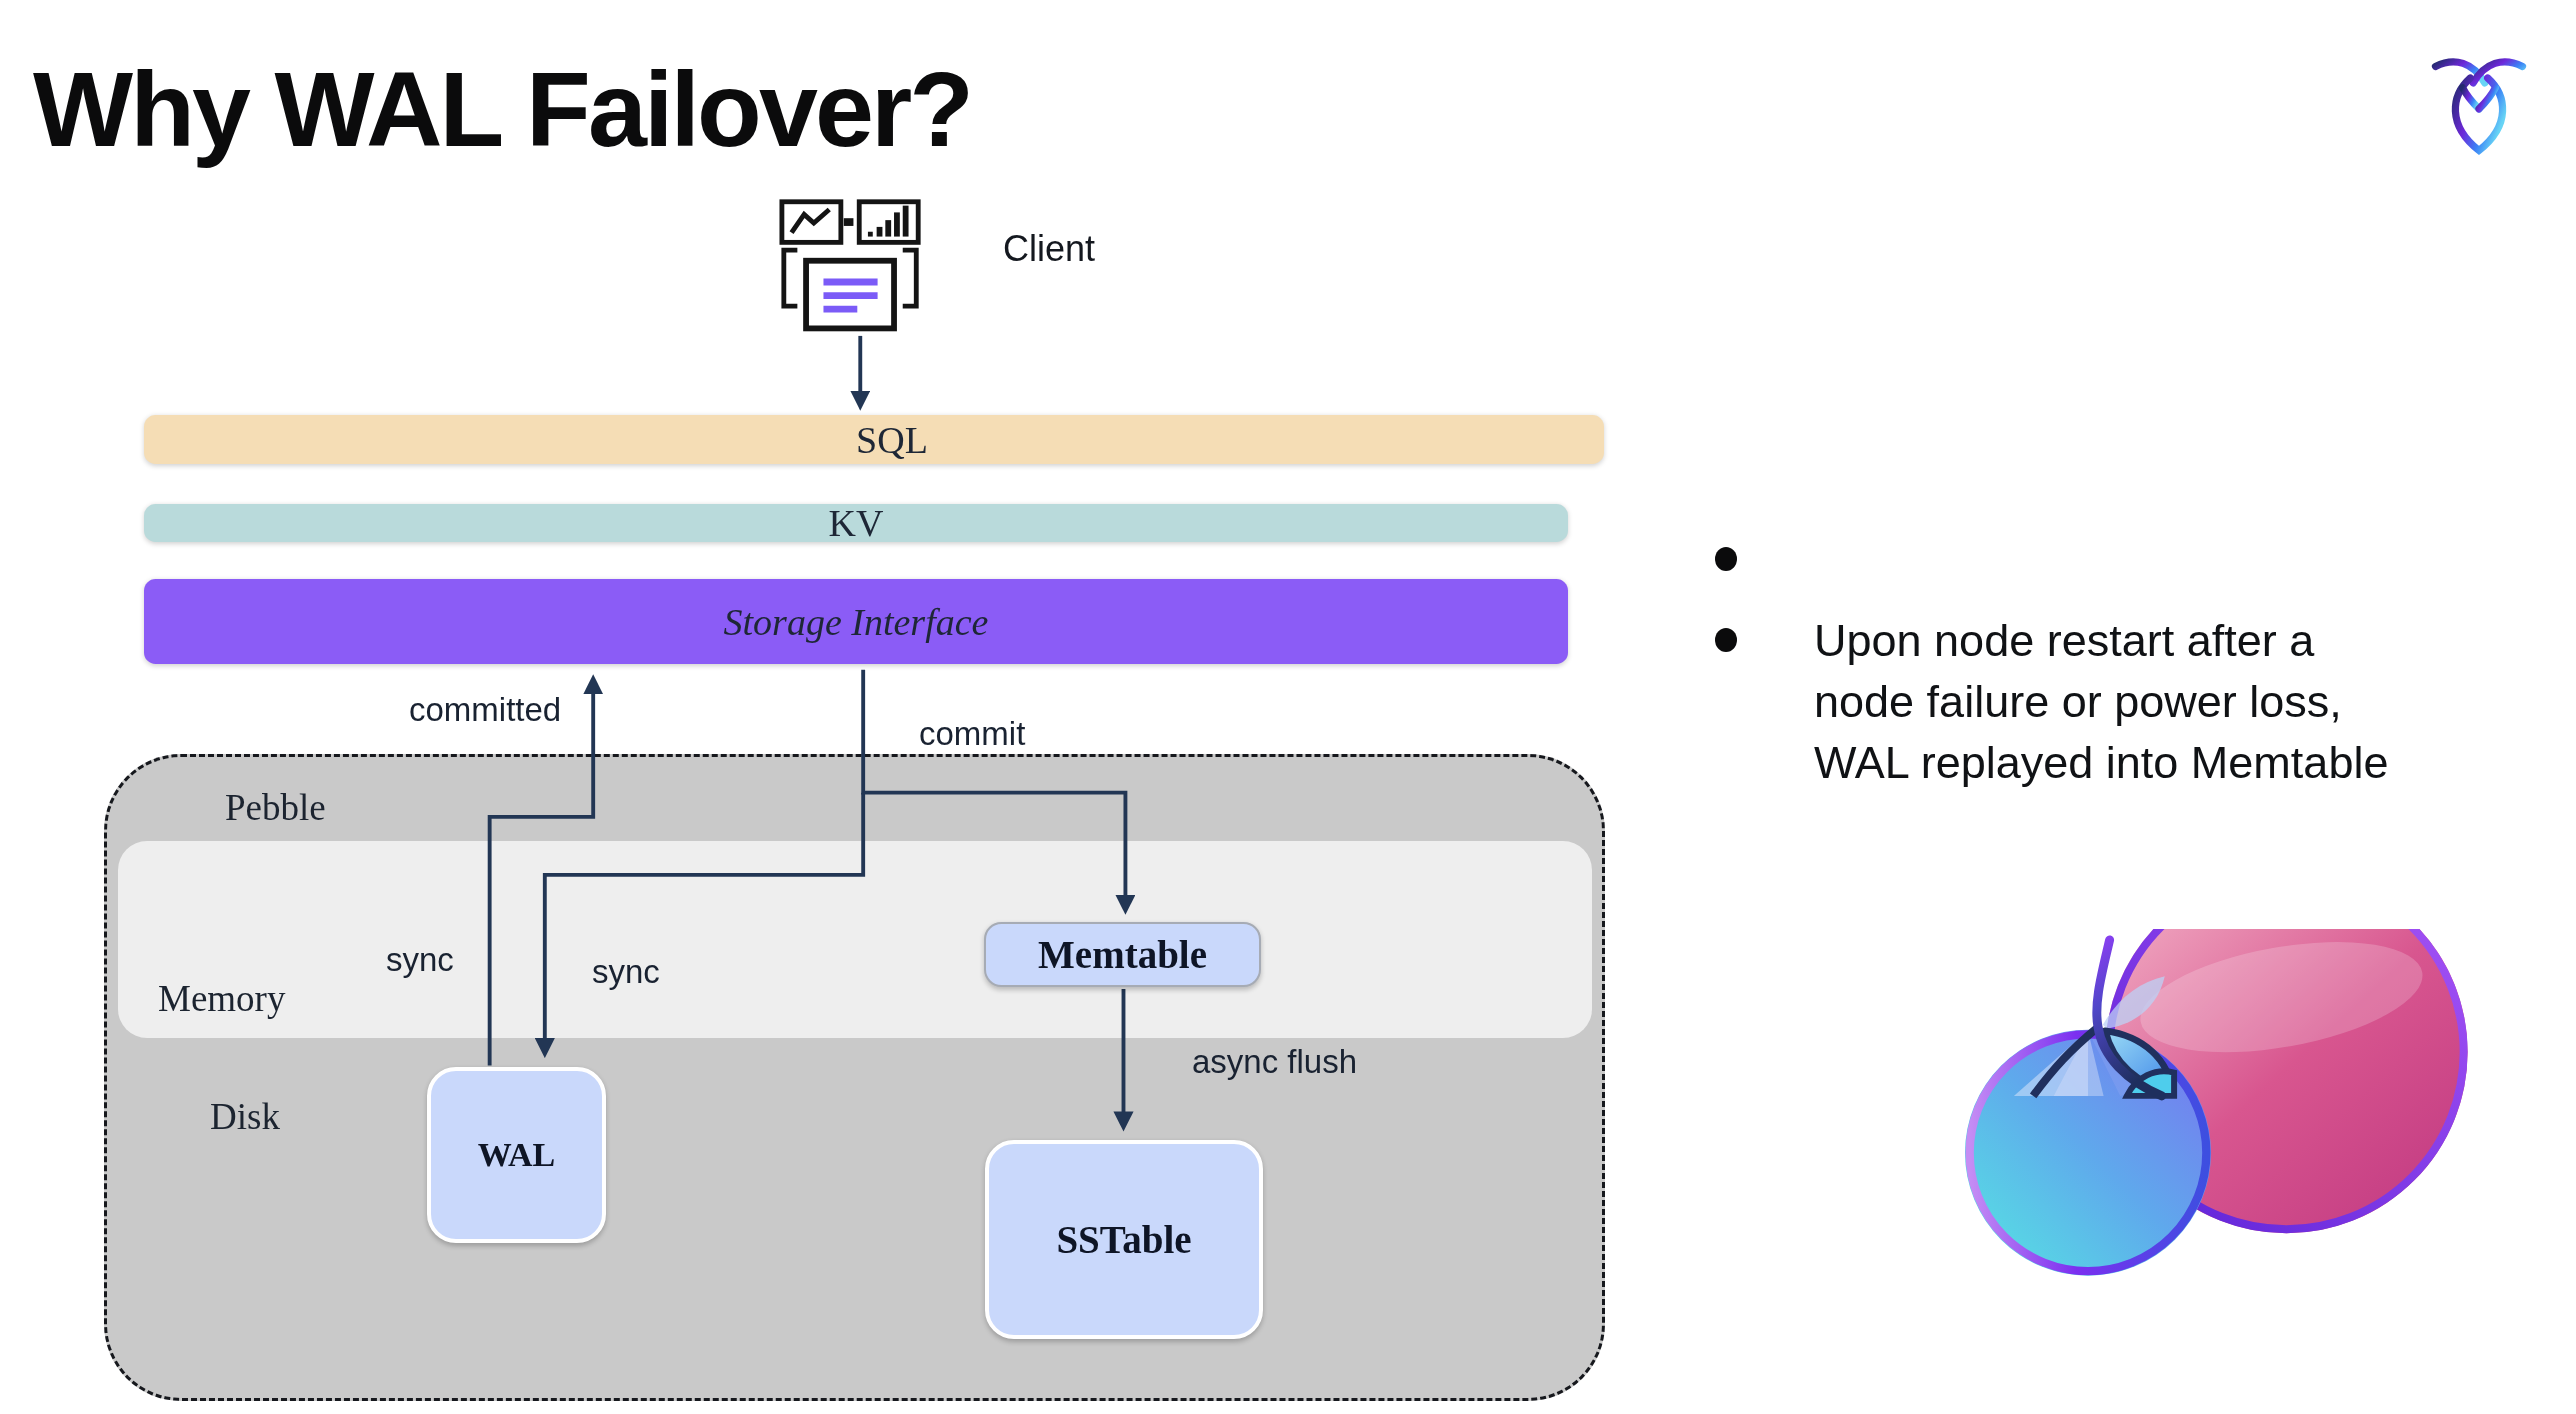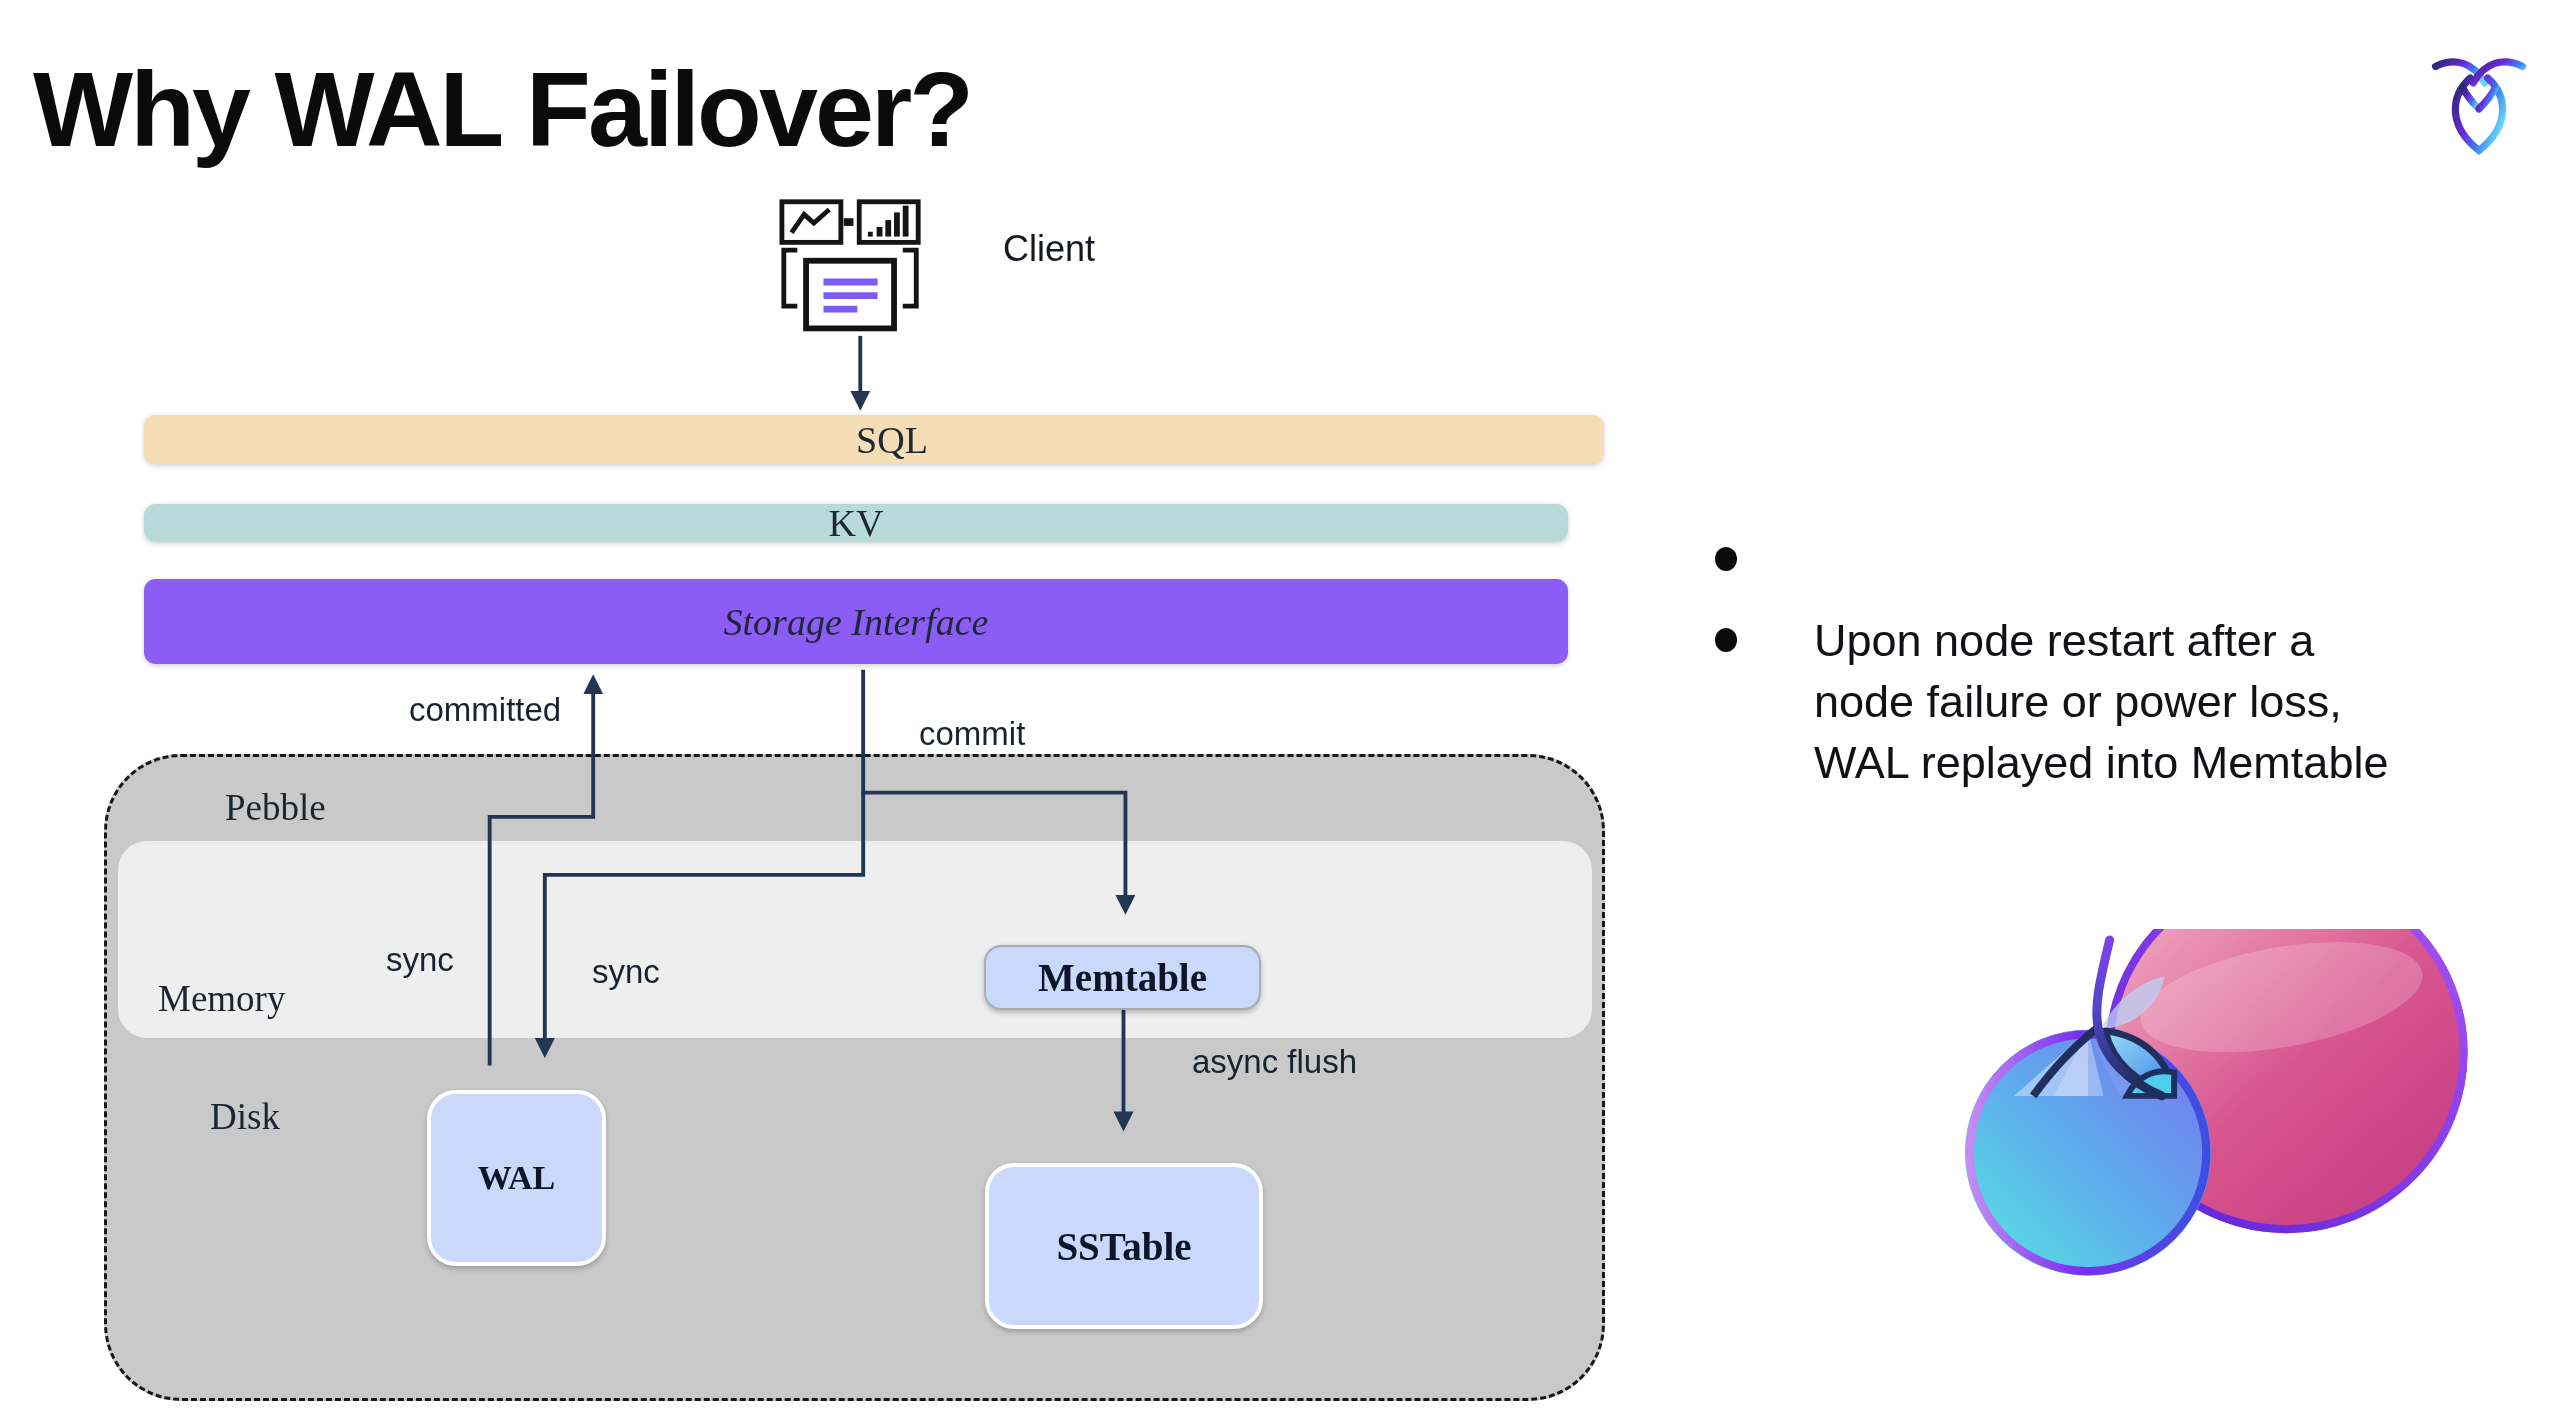--- a/index.html
+++ b/index.html
@@ -67,32 +67,31 @@
   
   .node-box {
     display: flex;
     align-items: center;
     justify-content: center;
     font-family: "Liberation Serif", serif;
     font-weight: bold;
     color: #0e1526;
     box-sizing: border-box;
     box-shadow: 0 2.9px 5.8px rgba(0,0,0,0.22);
-    margin-top: 23px;
   }
   .node-wal {
     left: 427px; top: 1067px; width: 179px; height: 176px;
     border: 4.8px solid #ffffff; border-radius: 29px; font-size: 34px;
   }
   .node-memtable {
     left: 984px; top: 922px; width: 277px; height: 65px;
     border: 2.9px solid #a6abb4; border-radius: 17.4px; font-size: 39px;
   }
   .node-sstable {
-    left: 985px; top: 1140px; width: 278px; height: 166px;
+    left: 985px; top: 1140px; width: 278px; height: 199px;
     border: 4.8px solid #ffffff; border-radius: 29px; font-size: 39px;
   }
 
   
   .edge-label {
     font-family: Liberation Sans, sans-serif;
     font-size: 33px;
     color: #192231;
     white-space: nowrap;
   }

